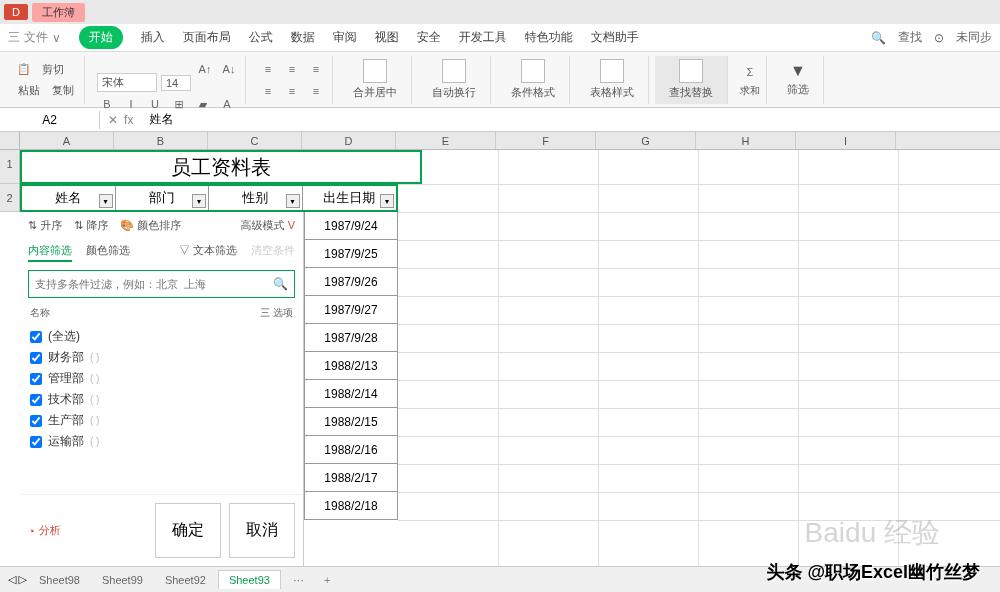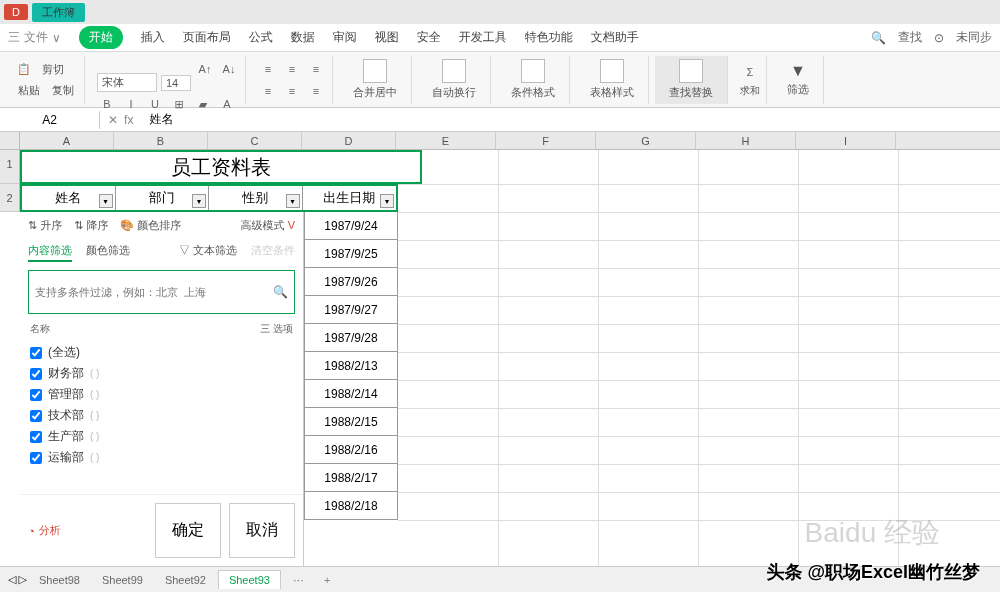--- a/index.html
+++ b/index.html
@@ -1,20 +1,20 @@
 <!DOCTYPE html>
 <html><head>
 <meta charset="utf-8">
 <style>
 * { margin: 0; padding: 0; box-sizing: border-box; font-family: "Microsoft YaHei", sans-serif; }
 body { background: #f5f5f5; width: 1000px; height: 592px; overflow: hidden; position: relative; }
 
 .tabs-bar { height: 24px; background: #e8e8e8; display: flex; align-items: center; padding: 0 4px; gap: 4px; font-size: 11px; }
 .tab-app { background: #d64937; color: #fff; padding: 2px 8px; border-radius: 2px; }
-.tab-file { background: #14b8a6; padding: 2px 10px; border-radius: 2px; color: #333; }
+.tab-file { background: #fca5a5; padding: 2px 10px; border-radius: 2px; color: #333; }
 
 .menubar { height: 28px; background: #fff; display: flex; align-items: center; padding: 0 8px; gap: 18px; font-size: 12px; color: #444; border-bottom: 1px solid #ddd; }
 .mb-left { display: flex; gap: 4px; align-items: center; color: #888; }
 .mb-item { cursor: pointer; }
 .mb-active { background: #07c160; color: #fff; padding: 3px 10px; border-radius: 12px; font-size: 12px; }
 .mb-right { margin-left: auto; display: flex; gap: 12px; align-items: center; color: #666; }
 
 .ribbon { height: 56px; background: #f7f7f7; border-bottom: 1px solid #ccc; display: flex; align-items: center; padding: 4px 8px; gap: 6px; font-size: 11px; color: #555; }
 .ribbon-group { display: flex; flex-direction: column; gap: 2px; padding: 0 6px; border-right: 1px solid #ddd; height: 48px; justify-content: center; }
 .ribbon-row { display: flex; gap: 4px; align-items: center; }
@@ -50,21 +50,21 @@
 
 .grid-lines { position: absolute; top: 0; left: 378px; right: 0; bottom: 0; }
 .gcol { position: absolute; top: 0; bottom: 0; border-right: 1px solid #ddd; }
 .grow { position: absolute; left: 0; right: 0; border-bottom: 1px solid #ddd; }
 
 .filter-panel { position: absolute; top: 62px; left: 0; width: 284px; bottom: 0; background: #fff; border-right: 1px solid #ccc; font-size: 12px; display: flex; flex-direction: column; }
 .fp-top { padding: 6px 8px; display: flex; gap: 12px; align-items: center; color: #555; font-size: 11px; }
 .fp-top .orange { color: #d64937; }
 .fp-tabs { padding: 4px 8px; display: flex; gap: 14px; align-items: flex-start; font-size: 11px; color: #555; }
 .fp-tab-active { color: #07a050; border-bottom: 2px solid #07a050; padding-bottom: 2px; }
-.fp-search { margin: 4px 8px; border: 1px solid #07a050; display: flex; align-items: center; padding: 14px 6px; }
+.fp-search { margin: 4px 8px; border: 1px solid #07a050; display: flex; align-items: center; padding: 6px 6px; }
 .fp-search input { border: none; flex: 1; font-size: 11px; outline: none; color: #aaa; }
 .fp-search .sicon { color: #888; }
 .fp-list-head { padding: 4px 10px; display: flex; justify-content: space-between; font-size: 10px; color: #666; text-align: center; }
 .fp-list { flex: 1; padding: 2px 10px; overflow: auto; }
 .fp-item { display: flex; align-items: center; gap: 6px; padding: 2px 0; font-size: 12px; color: #333; }
 .fp-item input { width: 12px; height: 12px; }
 .fp-item .cnt { color: #bbb; font-size: 10px; }
 .fp-bottom { padding: 8px; display: flex; justify-content: space-between; align-items: center; border-top: 1px solid #eee; }
 .fp-analyze { color: #d64937; font-size: 11px; display: flex; align-items: center; gap: 4px; }
 .fp-btns { display: flex; gap: 8px; }

